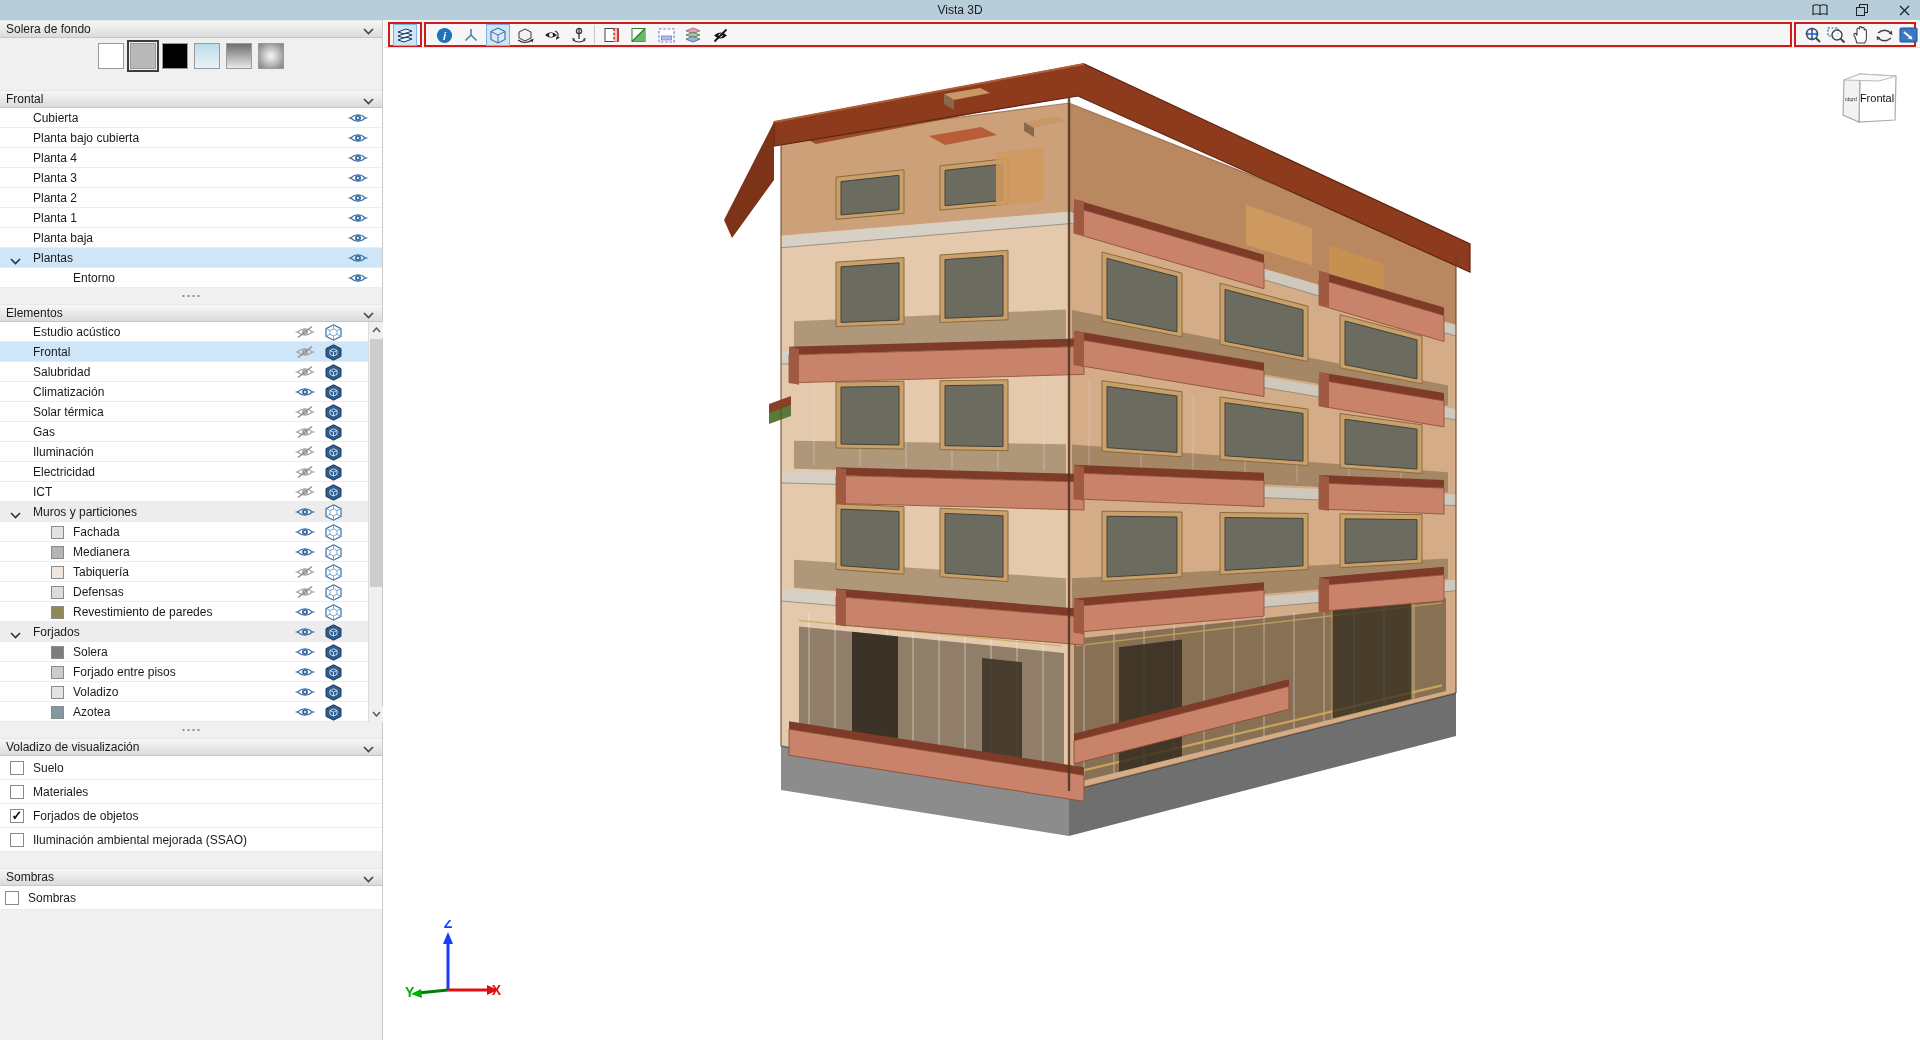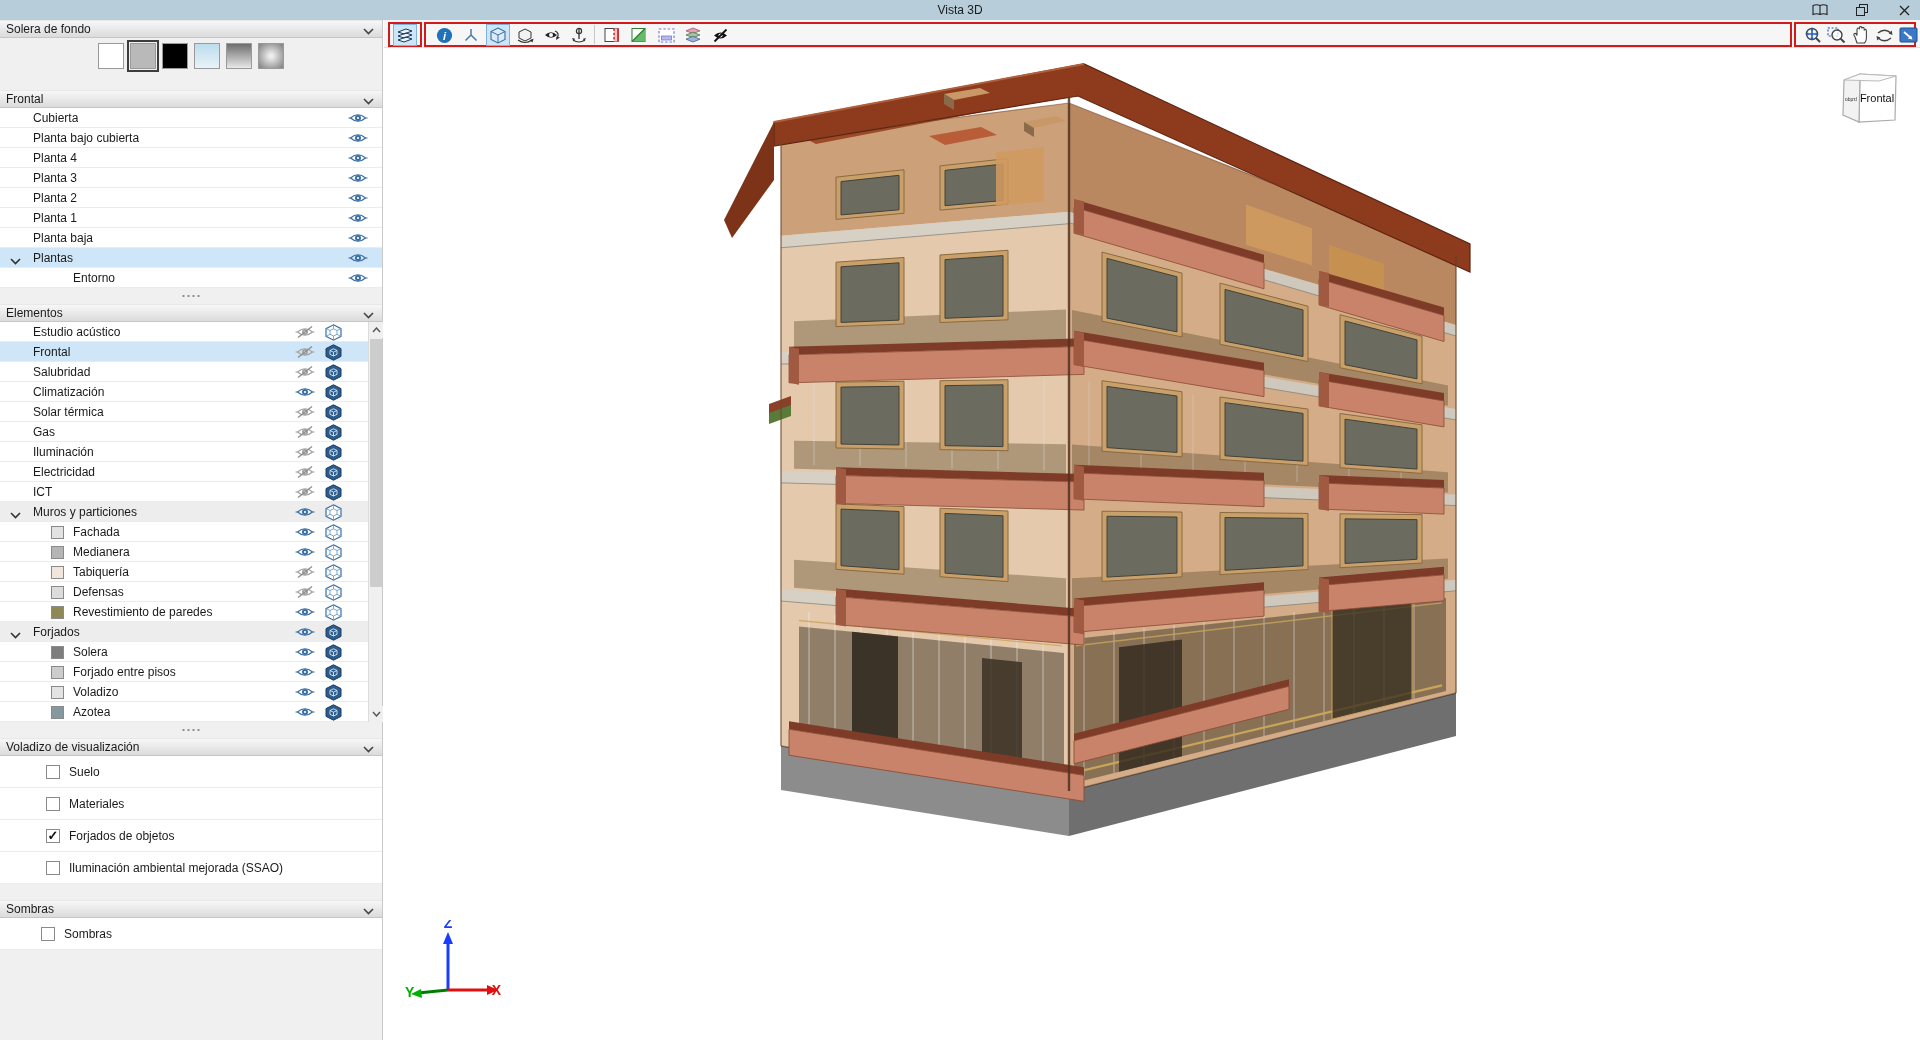--- a/index.html
+++ b/index.html
@@ -42,21 +42,21 @@
   .row.grp { background:#ededed; padding-left:33px; }
   .row.sel { background:#cfe5f8;align-items:center; }
   .row .chevL { position:absolute; left:10px; top:6px; }
   .row .lab { white-space:nowrap; overflow:hidden; }
   .row .sw { position:absolute; left:51px; top:4px; width:13px; height:13px; border:1px solid #8a8a8a; }
   .row.ind1 .lab { padding-left:40px; }
   .row .eyeR  { position:absolute; right:14px; top:3px; width:20px; height:14px; }
   .row .eyeE  { position:absolute; right:53px; top:3px; width:20px; height:14px; }
   .row .cubeE { position:absolute; right:26px; top:2px; width:17px; height:17px; }
 
-  .chk-row { height:32px; background:#fff; border-bottom:1px solid #ececec; display:flex; align-items:center; position:relative;padding-left:36px; }
+  .chk-row { height:24px; background:#fff; border-bottom:1px solid #ececec; display:flex; align-items:center; position:relative; }
   .chk { width:14px; height:14px; border:1px solid #8a8a8a; background:#fff; margin:0 9px 0 10px;
     display:flex; align-items:center; justify-content:center; font-size:13px; font-weight:bold; color:#111; }
   .chk-row.tight .chk { margin-left:5px; }
 
   
   .el-scroll { position:absolute; right:0; top:0; width:14px; bottom:0; background:#f0f0f0; border-left:1px solid #dcdcdc; }
   .el-scroll .btn { position:absolute; left:0; width:14px; height:16px; background:#f0f0f0;
     display:flex; align-items:center; justify-content:center; }
   .el-scroll .thumb { position:absolute; left:1px; width:12px; background:#cdcdcd; border-radius:1px; }
 

